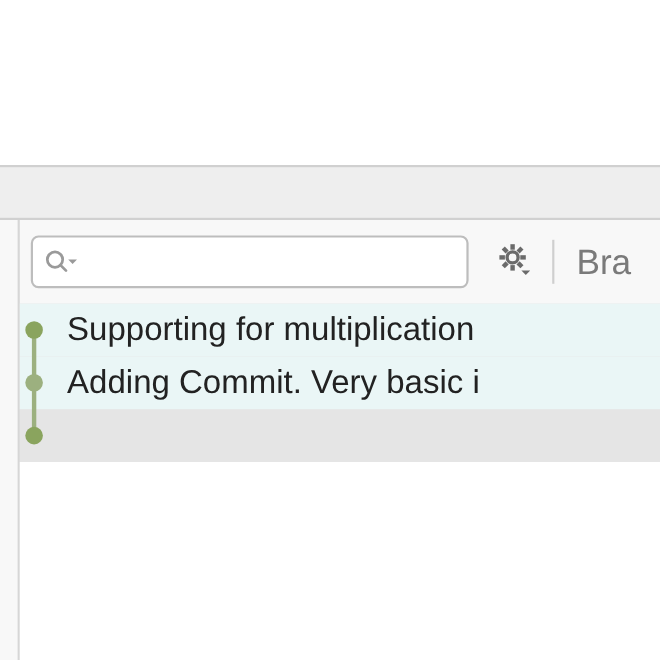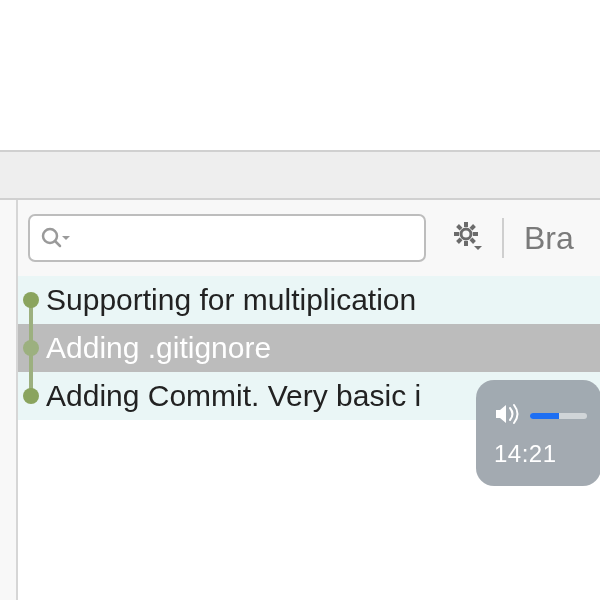--- a/index.html
+++ b/index.html
@@ -18,21 +18,21 @@
   .search-input { flex: 1; border: none; outline: none; height: 100%; font-size: 22px; background: transparent; margin-left: 2px; }
   
   .gear-btn { position: absolute; left: 444px; top: 214px; width: 48px; height: 48px; display: flex; align-items: center; justify-content: center; color: #6b6b6b; }
   .gear-btn svg { display: block; }
   
   .vdiv { position: absolute; left: 502px; top: 218px; width: 2px; height: 40px; background: #cfcfcf; }
   
   .branch-label { position: absolute; left: 524px; top: 214px; height: 48px; display: flex; align-items: center; font-size: 32px; color: #7a7a7a; font-weight: 400; }
   
   .commit-list { position: absolute; left: 18px; top: 276px; width: 582px; }
-  .commit-row { position: relative; height: 48px; display: flex; align-items: center; padding-left: 28px; font-size: 30px; color: #222; white-space: nowrap; overflow: hidden; }
+  .commit-row { position: relative; height: 48px; display: flex; align-items: center; padding-left: 43px; font-size: 30px; color: #222; white-space: nowrap; overflow: hidden; }
   .row-even { background: #eaf6f6; }
   .row-sel { background: #bcbcbc; color: #ffffff; }
   
   .graph-col { position: absolute; left: 18px; top: 276px; width: 28px; height: 144px; pointer-events: none; }
   .graph-line { position: absolute; left: 11px; top: 24px; width: 4px; height: 96px; background: #9cb07f; }
   .dot { position: absolute; left: 5px; width: 16px; height: 16px; background: #8aa45e; border-radius: 50%; }
   .dot1 { top: 16px; }
   .dot2 { top: 64px; background: #9cb07f; }
   .dot3 { top: 112px; }
   
@@ -88,45 +88,27 @@
   </div>
 
   <div class="vdiv"></div>
 
   <div class="branch-label">Bra</div>
 
   <div class="commit-list">
     <div class="commit-row row-even">
       <span>Supporting for multiplication</span>
     </div>
-    <div class="commit-row row-sel">
-      <span>Adding .gitignore</span>
-    </div>
     <div class="commit-row row-even">
       <span>Adding Commit. Very basic i</span>
     </div>
   </div>
 
   <div class="graph-col">
     <div class="graph-line"></div>
     <div class="dot dot1"></div>
     <div class="dot dot2"></div>
     <div class="dot dot3"></div>
   </div>
 
   <div class="below-fill"></div>
 
-  <div class="volume-osd">
-    <div class="vol-row">
-      <span>
-        <svg width="28" height="24" viewBox="0 0 28 24">
-          <path d="M2 8 L6 8 L12 3 L12 21 L6 16 L2 16 Z" fill="#ffffff"></path>
-          <path d="M16 6 Q21 12 16 18" fill="none" stroke="#ffffff" stroke-width="2" stroke-linecap="round"></path>
-          <path d="M20 3 Q27 12 20 21" fill="none" stroke="#ffffff" stroke-width="2" stroke-linecap="round"></path>
-        </svg>
-      </span>
-      <div class="vol-track">
-        <div class="vol-fill"></div>
-      </div>
-    </div>
-    <div class="vol-time">14:21</div>
-  </div>
 </div>
 
 </body></html>

